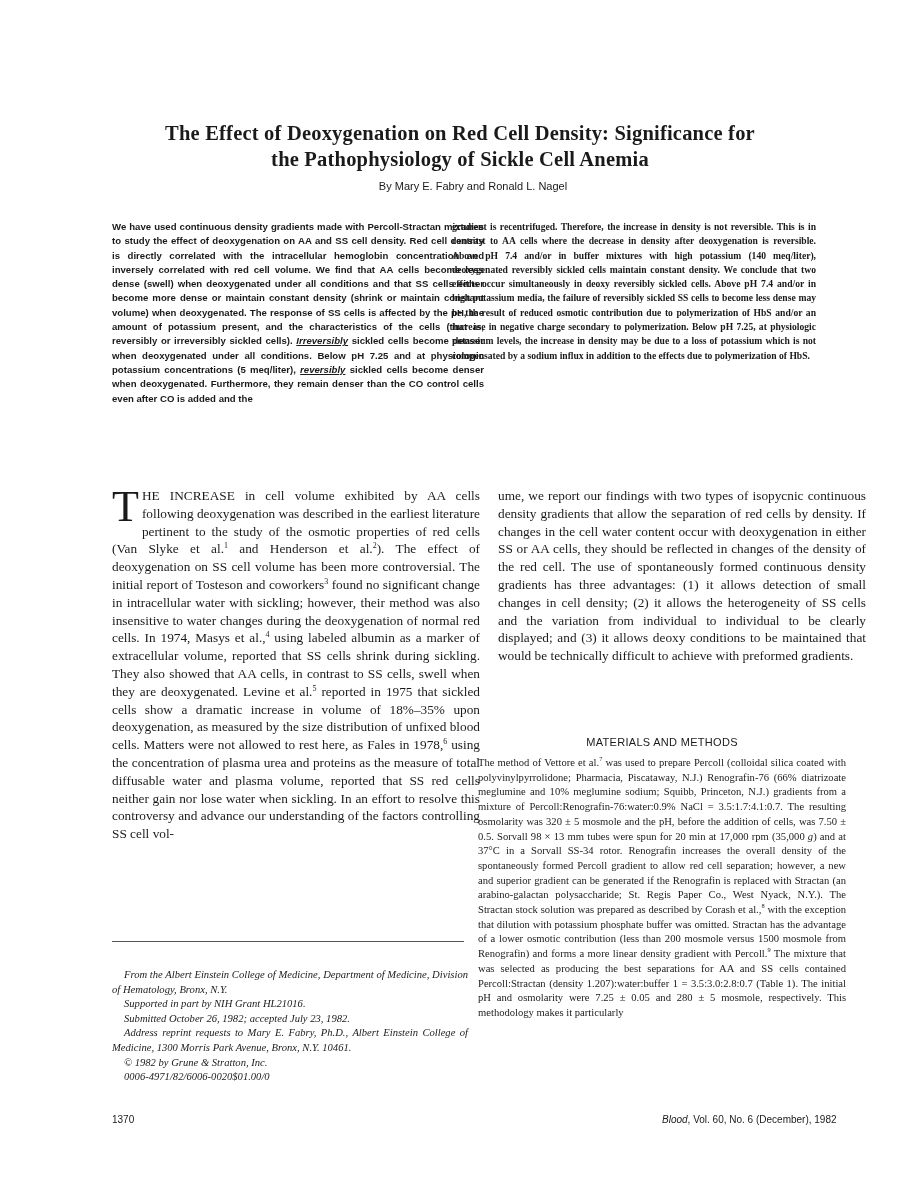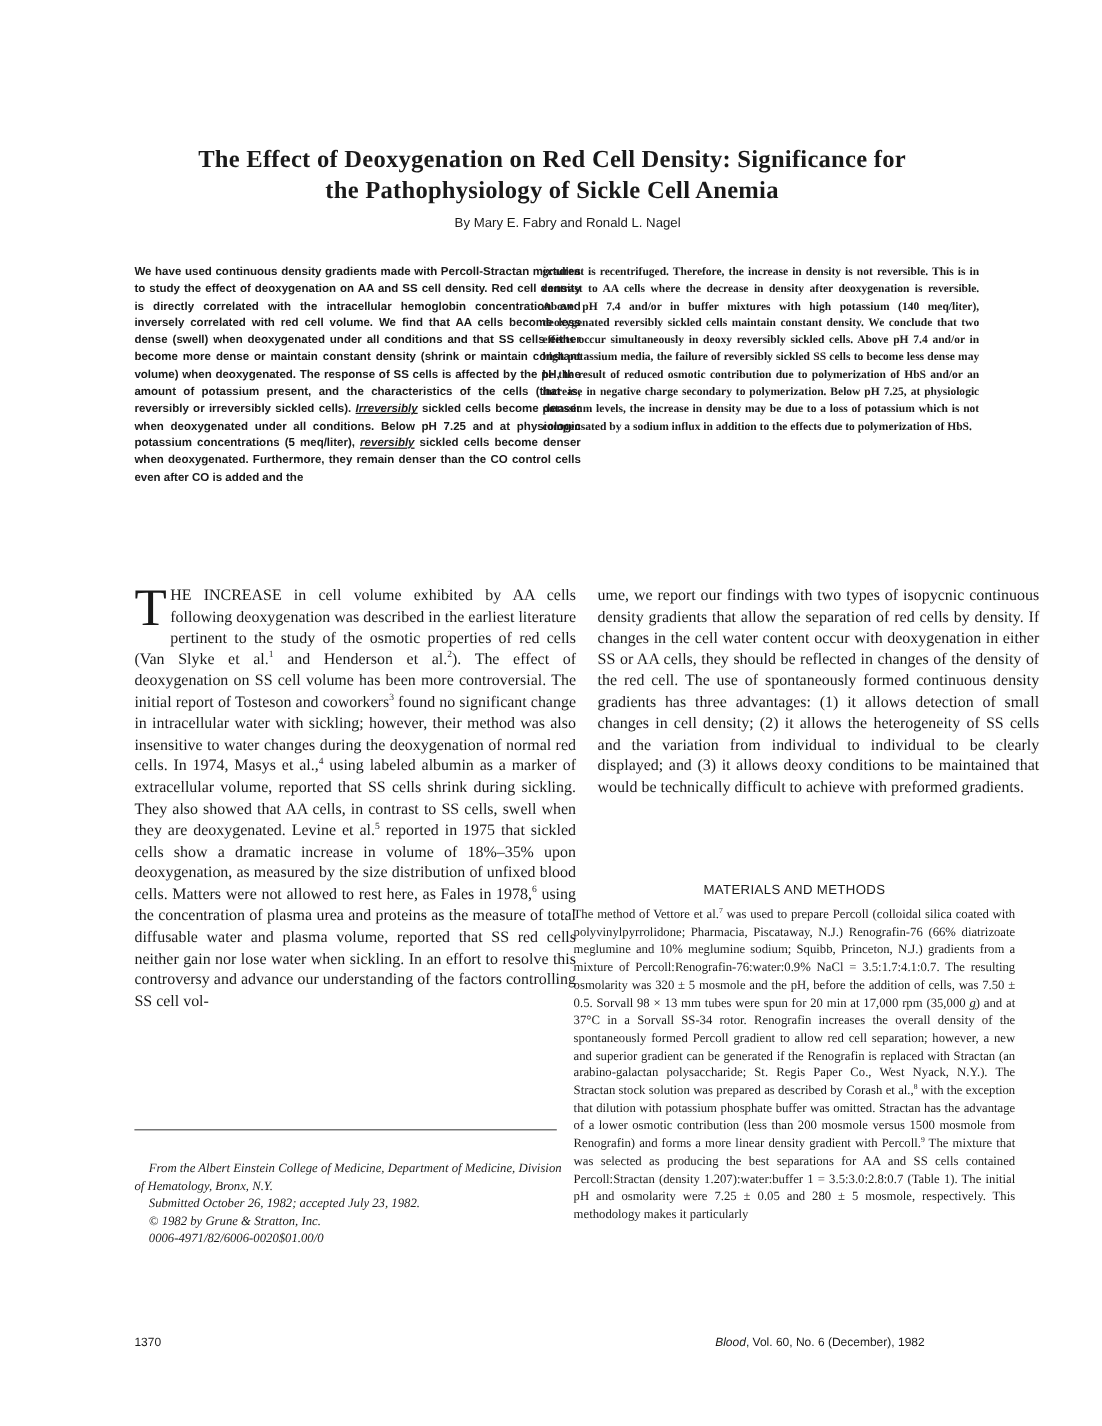--- a/index.html
+++ b/index.html
@@ -60,21 +60,21 @@
     font-family: "Liberation Serif", serif; font-style: italic;
     font-size: 10.6px; line-height: 14.6px; text-align: justify; margin-top: 16px;
   }
   .footnotes p { margin: 0; text-indent: 12px; }
 
   .page-number {
     position: absolute; left: 112px; top: 1114px;
     font-family: "Liberation Sans", sans-serif; font-size: 10px;
   }
   .journal-ref {
-    position: absolute; left: 596px; top: 1114px;
+    position: absolute; left: 662px; top: 1114px;
     font-family: "Liberation Sans", sans-serif; font-size: 10px;
   }
   .journal-ref .jname { font-style: italic; }
   sup { font-size: 0.6em; line-height: 0; }
   .ital { font-style: italic; text-decoration: underline; }
 </style>
 </head>
 <body>
 
 <div class="page">
@@ -103,21 +103,23 @@
   <div class="section-heading">MATERIALS AND METHODS</div>
 
   <div class="methods">
     <p><span>The method of Vettore et al.</span><sup>7</sup><span> was used to prepare Percoll (colloidal silica coated with polyvinylpyrrolidone; Pharmacia, Piscataway, N.J.) Renografin-76 (66% diatrizoate meglumine and 10% meglumine sodium; Squibb, Princeton, N.J.) gradients from a mixture of Percoll:Renografin-76:water:0.9% NaCl = 3.5:1.7:4.1:0.7. The resulting osmolarity was 320 ± 5 mosmole and the pH, before the addition of cells, was 7.50 ± 0.5. Sorvall 98 × 13 mm tubes were spun for 20 min at 17,000 rpm (35,000 </span><span class="ital">g</span><span>) and at 37°C in a Sorvall SS-34 rotor. Renografin increases the overall density of the spontaneously formed Percoll gradient to allow red cell separation; however, a new and superior gradient can be generated if the Renografin is replaced with Stractan (an arabino-galactan polysaccharide; St. Regis Paper Co., West Nyack, N.Y.). The Stractan stock solution was prepared as described by Corash et al.,</span><sup>8</sup><span> with the exception that dilution with potassium phosphate buffer was omitted. Stractan has the advantage of a lower osmotic contribution (less than 200 mosmole versus 1500 mosmole from Renografin) and forms a more linear density gradient with Percoll.</span><sup>9</sup><span> The mixture that was selected as producing the best separations for AA and SS cells contained Percoll:Stractan (density 1.207):water:buffer 1 = 3.5:3.0:2.8:0.7 (Table 1). The initial pH and osmolarity were 7.25 ± 0.05 and 280 ± 5 mosmole, respectively. This methodology makes it particularly</span></p>
   </div>
 
   <div class="footnote-rule"></div>
 
   <div class="footnotes">
     <p>From the Albert Einstein College of Medicine, Department of Medicine, Division of Hematology, Bronx, N.Y.</p>
+    <p>Supported in part by NIH Grant HL21016.</p>
     <p>Submitted October 26, 1982; accepted July 23, 1982.</p>
+    <p>Address reprint requests to Mary E. Fabry, Ph.D., Albert Einstein College of Medicine, 1300 Morris Park Avenue, Bronx, N.Y. 10461.</p>
     <p>© 1982 by Grune &amp; Stratton, Inc.</p>
     <p>0006-4971/82/6006-0020$01.00/0</p>
   </div>
 
   <div class="page-number">1370</div>
 
   <div class="journal-ref"><span class="jname">Blood</span><span>, Vol. 60, No. 6 (December), 1982</span></div>
 
 </div>
 

